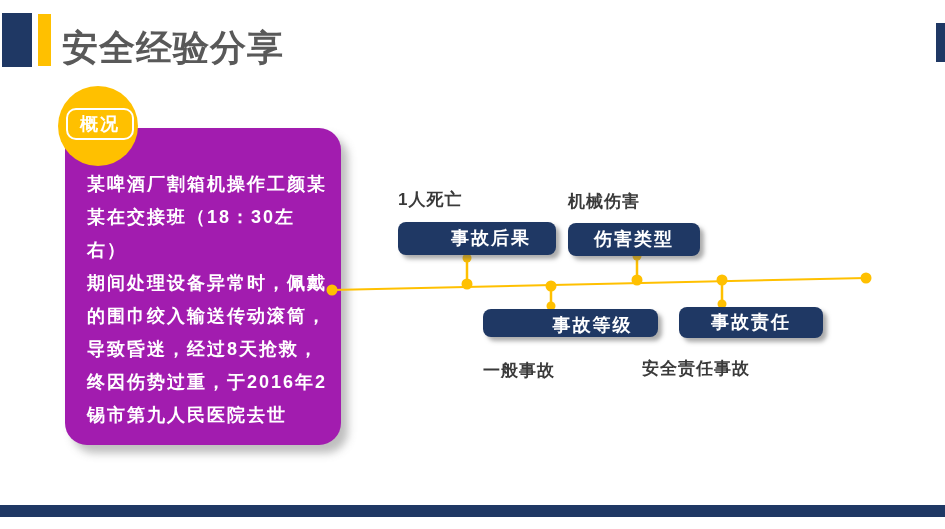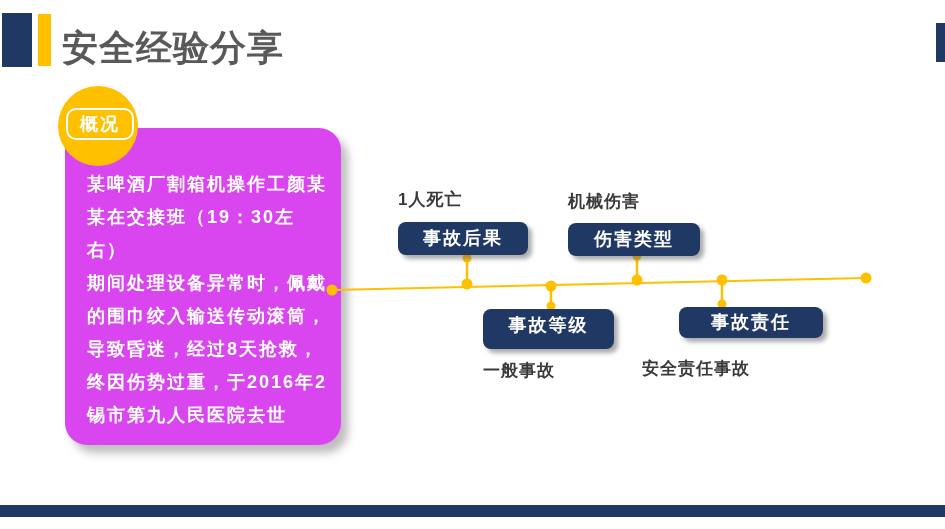--- a/index.html
+++ b/index.html
@@ -20,62 +20,62 @@
   .badge-circle{
     position:absolute;left:58px;top:86px;width:80px;height:80px;border-radius:50%;
     background:#FFC000;z-index:4;
   }
   .badge-tag{
     position:absolute;left:8px;top:22px;min-width:34px;padding:2px 12px;height:24px;
     border:2.5px solid #ffffff;border-radius:10px;
     color:#ffffff;font-size:18px;font-weight:bold;line-height:24px;letter-spacing:2px;
   }
   .overview-box{
-    position:absolute;left:65px;top:128px;width:276px;height:317px;background:#d946ef;border-radius:22px;
+    position:absolute;left:65px;top:128px;width:276px;height:317px;background:#a21caf;border-radius:22px;
     box-shadow:7px 8px 9px rgba(110,110,110,0.45);z-index:1;
   }
   .overview-text{
     position:absolute;left:22px;top:40px;right:6px;
     color:#ffffff;font-size:18px;font-weight:bold;line-height:33px;letter-spacing:2px;
   }
 
   
   .timeline-svg{position:absolute;left:0;top:0;width:945px;height:529px;z-index:2;pointer-events:none;}
   .tl-button{
     position:absolute;background:#1F3864;border-radius:8px;z-index:3;
     color:#ffffff;font-size:18px;font-weight:bold;text-align:center;letter-spacing:2px;
     box-shadow:4px 4px 4px rgba(90,90,90,0.5);cursor:pointer;border:none;
   }
   .tl-label{
     position:absolute;z-index:3;color:#3A3A3A;font-size:17px;font-weight:bold;text-align:left;letter-spacing:1px;
   }
-  .btn-1{left:398px;top:222px;width:130px;height:33px;line-height:33px;}
+  .btn-1{left:398px;top:222px;width:130px;height:33px;line-height:33px;padding-left:28px;}
   .btn-2{left:568px;top:223px;width:132px;height:33px;line-height:33px;}
-  .btn-3{left:483px;top:309px;width:131px;height:40px;line-height:32px;}
+  .btn-3{left:483px;top:309px;width:131px;height:28px;line-height:32px;padding-left:44px;}
   .btn-4{left:679px;top:307px;width:144px;height:31px;line-height:31px;}
   .lbl-1{left:398px;top:188px;width:130px;}
   .lbl-2{left:568px;top:190px;width:132px;}
   .lbl-3{left:483px;top:359px;width:131px;}
   .lbl-4{left:642px;top:357px;width:158px;}
 </style>
 </head>
 <body>
 
 <div class="slide">
 
   <div class="header-square"></div>
   <div class="header-accent"></div>
   <div class="page-title">安全经验分享</div>
   <div class="top-right-bar"></div>
   <div class="bottom-bar"></div>
 
   <div class="overview-box">
     <div class="overview-text">
       <div>某啤酒厂割箱机操作工颜某</div>
-      <div>某在交接班（19：30左右）</div>
+      <div>某在交接班（18：30左右）</div>
       <div>期间处理设备异常时，佩戴</div>
       <div>的围巾绞入输送传动滚筒，</div>
       <div>导致昏迷，经过8天抢救，</div>
       <div>终因伤势过重，于2016年2</div>
       <div>锡市第九人民医院去世</div>
     </div>
   </div>
 
   <div class="badge-circle">
     <div class="badge-tag">概况</div>

